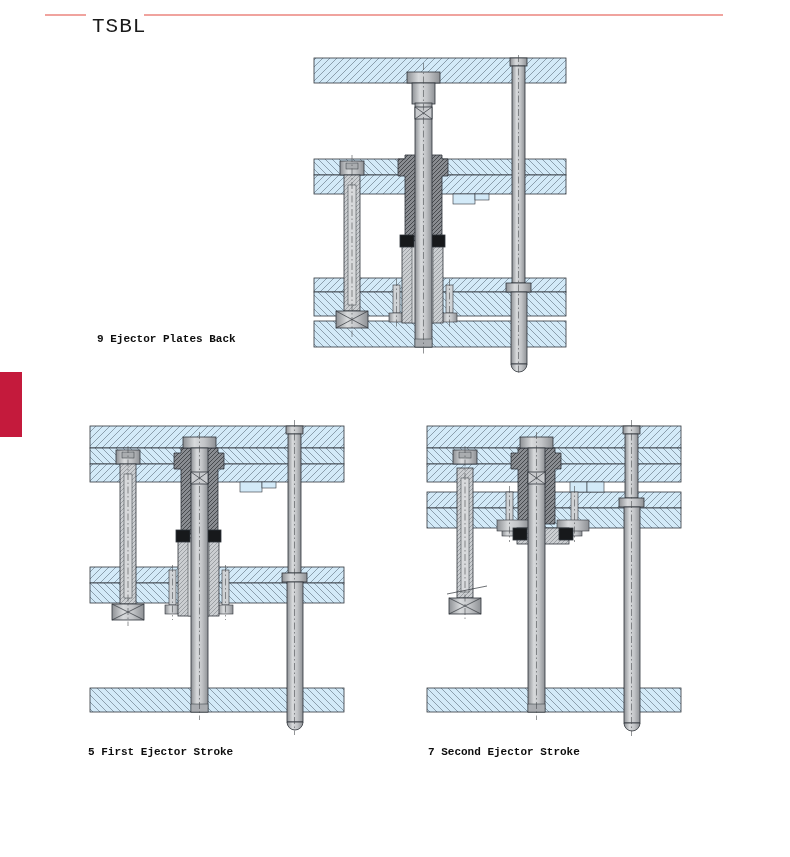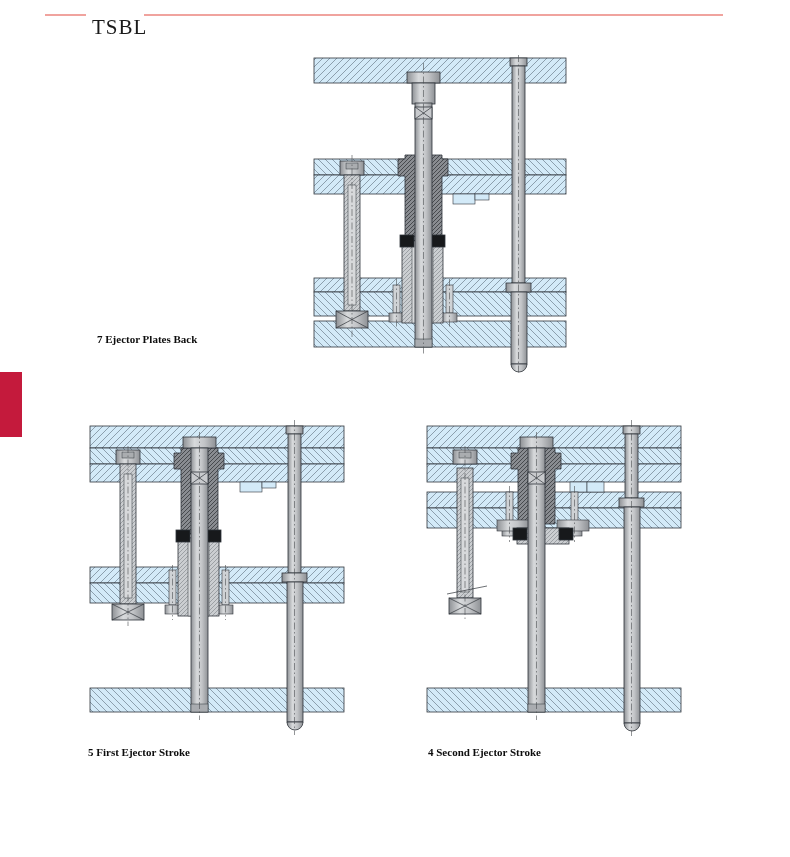--- a/index.html
+++ b/index.html
@@ -1,19 +1,19 @@
 <!DOCTYPE html>
 <html style="--accent: #c41a3c; --rule: #f0a39e;"><head>
 <meta charset="utf-8">
 <style>
   :root { --accent:#c41a3c; --rule:#f0a39e; }
   html,body { margin:0; padding:0; background:#fff; }
   #page {
     position:relative; width:790px; height:774px; background:#fff;
-    overflow:hidden; font-family:Liberation Serif, serif; color:#111;
+    overflow:hidden; font-family:Liberation Mono, monospace; color:#111;
   }
   .rule { position:absolute; height:2px; background:var(--rule); }
   #rule-left  { left:45px;  top:14px; width:41px; }
   #rule-right { left:144px; top:14px; width:579px; }
   #page-title {
     position:absolute; left:92px; top:0px; font-size:21px; line-height:26px;
     letter-spacing:1px; color:#1a1a1a; font-weight:400;
   }
   #accent-bar { position:absolute; left:0; top:372px; width:22px; height:65px; background:var(--accent); }
   #diagram-canvas { position:absolute; left:0; top:0; }
@@ -231,20 +231,20 @@
       <g stroke="#4a4d50" stroke-width="0.6" stroke-dasharray="7 2.5 1.5 2.5">
         <path d="M111.5,12 V300"></path>
           <path d="M40,26 V200"></path>
           <path d="M206.5,0 V316"></path>
         <path d="M84.5,66 V122"></path>
           <path d="M149.5,66 V122"></path>
       </g>
     </g>
   </svg>
 
-  <div id="caption-1" class="fig-caption">7 Ejector Plates Back</div>
+  <div id="caption-1" class="fig-caption">9 Ejector Plates Back</div>
   <div id="caption-2" class="fig-caption">5 First Ejector Stroke</div>
-  <div id="caption-3" class="fig-caption">4 Second Ejector Stroke</div>
+  <div id="caption-3" class="fig-caption">7 Second Ejector Stroke</div>
 
 
   <div id="side-text">oint</div>
 
 </div>
 
 </body></html>

